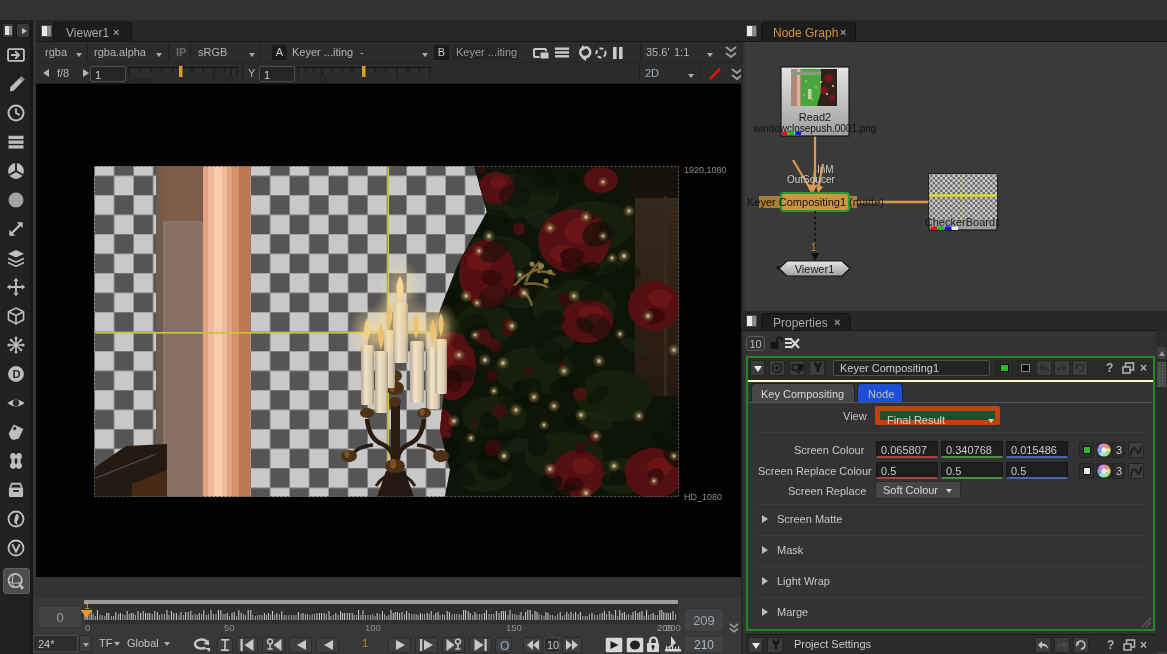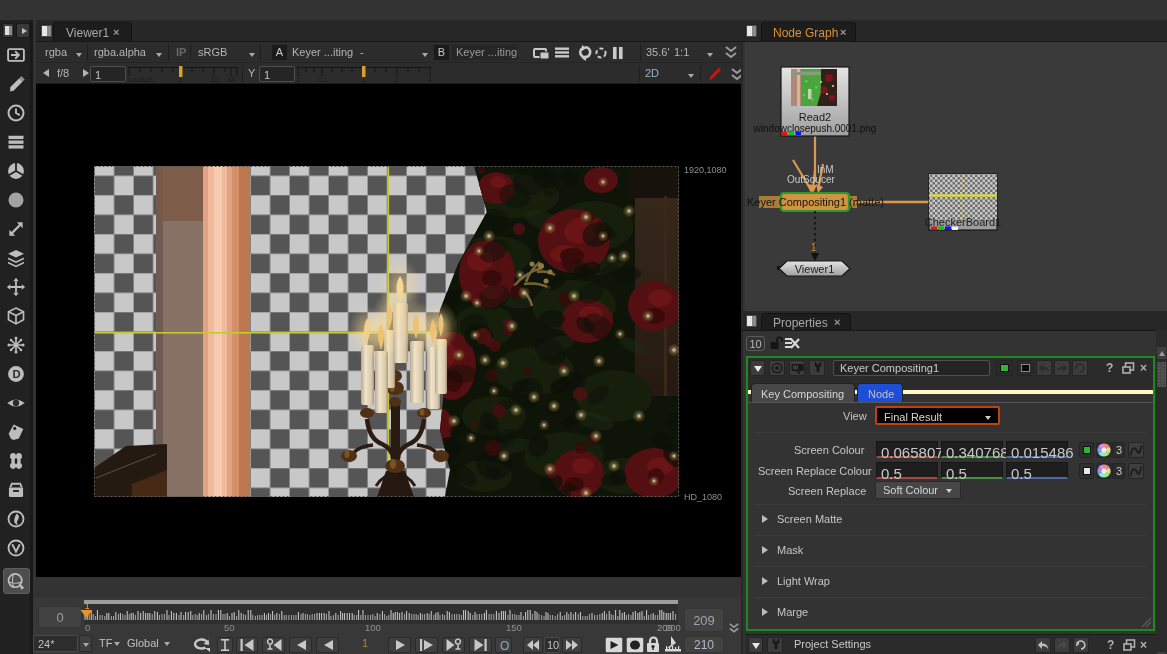--- a/index.html
+++ b/index.html
@@ -35,21 +35,21 @@
 
 #rside{left:741px;top:20px;width:426px;height:634px;background:#333;}
 #ngtabbar{left:0px;top:0px;width:426px;height:22px;}
 #nggraph{left:4px;top:22px;width:422px;height:269px;background:#3a3a3a;}
 #ptabbar{left:0px;top:291px;width:426px;height:20px;}
 #ptoolrow{left:4px;top:311px;width:422px;height:25px;background:#333;}
 #greenpanel{left:5px;top:336px;width:409px;height:275px;background:#333;border:2px solid #1d8a1d;}
 #projrow{left:4px;top:614px;width:411px;height:20px;background:#2b2b2b;border-top:1px solid #191919;}
 #pscroll{left:415px;top:310px;width:11px;height:344px;background:#2b2b2b;}
 .lbl{position:absolute;color:#c6c6c6;font-size:11px;}
-.field{position:absolute;background:#1e1e1e;border:1px solid #161616;color:#c9c9c9;font-size:15px;height:17px;}
+.field{position:absolute;background:#1e1e1e;border:1px solid #161616;color:#c9c9c9;font-size:11px;height:17px;}
 .hbtn{position:absolute;background:#3c3c3c;border:1px solid #242424;border-radius:2px;height:16px;}
 .divline{position:absolute;height:1px;background:#2a2a2a;border-bottom:1px solid #3d3d3d;}
 .secarr{position:absolute;width:0;height:0;border-top:4px solid transparent;border-bottom:4px solid transparent;border-left:6px solid #bcbcbc;}
 </style></head>
 <body>
 <div id="root">
 
 
 <div id="rail" class="abs">
  <div class="railbtn" style="left:2px;top:3px;width:12px;height:15px;">
@@ -1192,21 +1192,21 @@
     <svg class="abs" style="left:40px;top:6px;" width="15" height="13" viewBox="0 0 15 13">
           <g fill="#d8d8d8">
             <rect x="0" y="1" width="7" height="2"></rect>
             <rect x="0" y="5" width="7" height="2"></rect>
             <rect x="0" y="9" width="7" height="2"></rect>
           </g>
           <path d="M6 2 L14 11 M14 2 L6 11" stroke="#d8d8d8" stroke-width="2.2"></path>
         </svg>
   </div>
   <div id="greenpanel" class="abs">
-    <div class="abs" style="left:0;top:0;width:405px;height:36px;background:#2b2b2b;border-bottom:4px solid #fef9c3;">
+    <div class="abs" style="left:0;top:0;width:405px;height:24px;background:#2b2b2b;border-bottom:2px solid #fef9c3;">
       <div class="hbtn" style="left:2px;top:2px;width:15px;">
             <div style="position:absolute;left:3px;top:5px;width:0;height:0;border-left:4.5px solid transparent;border-right:4.5px solid transparent;border-top:6px solid #e8e8e8;"></div>
           </div>
       <div class="hbtn" style="left:21px;top:2px;width:16px;">
             <svg width="12" height="12" viewBox="0 0 12 12" style="position:absolute;left:1px;top:1px;">
               <circle cx="6" cy="6" r="4.6" fill="none" stroke="#181818" stroke-width="1.4"></circle>
               <circle cx="6" cy="6" r="1.8" fill="#181818"></circle>
             </svg>
           </div>
       <div class="hbtn" style="left:41px;top:2px;width:16px;">
@@ -1256,21 +1256,21 @@
     <div class="abs" style="left:0;top:21px;width:405px;height:24px;">
       <div class="abs" style="left:3px;top:4px;width:104px;height:20px;background:#474747;border:1px solid #232323;border-bottom:none;border-radius:4px 4px 0 0;">
             <span class="abs" style="left:9px;top:4px;color:#d6d6d6;font-size:11px;">Key Compositing</span>
           </div>
       <div class="abs" style="left:109px;top:4px;width:46px;height:20px;background:#1d4ed8;border:1px solid #232323;border-bottom:none;border-radius:4px 4px 0 0;">
             <span class="abs" style="left:10px;top:4px;color:#c0c0c0;font-size:11px;">Node</span>
           </div>
       <div class="abs" style="left:0;top:23px;width:405px;height:1px;background:#555;"></div>
     </div>
     <span class="lbl" style="left:95px;top:52px;">View</span>
-    <div class="abs" style="left:127px;top:48px;width:125px;height:19px;background:#000000;border:2px solid #c2410c;border-radius:2px;">
+    <div class="abs" style="left:127px;top:48px;width:125px;height:19px;background:#14532d;border:5px solid #c2410c;border-radius:2px;">
           <span class="abs" style="left:7px;top:3px;color:#d6d6d6;font-size:11px;">Final Result</span>
           <div class="darr" style="left:108px;top:8px;border-top-color:#d0d0d0;"></div>
         </div>
     <div class="divline" style="left:8px;top:74px;width:390px;"></div>
     <span class="lbl" style="left:46px;top:86px;">Screen Colour</span>
     <div class="field" style="left:128px;top:83px;width:62px;border-bottom:2px solid #a8453c;">
           <span class="abs" style="left:4px;top:2px;">0.065807</span>
         </div>
     <div class="field" style="left:193px;top:83px;width:62px;border-bottom:2px solid #48903f;">
           <span class="abs" style="left:4px;top:2px;">0.340768</span>

